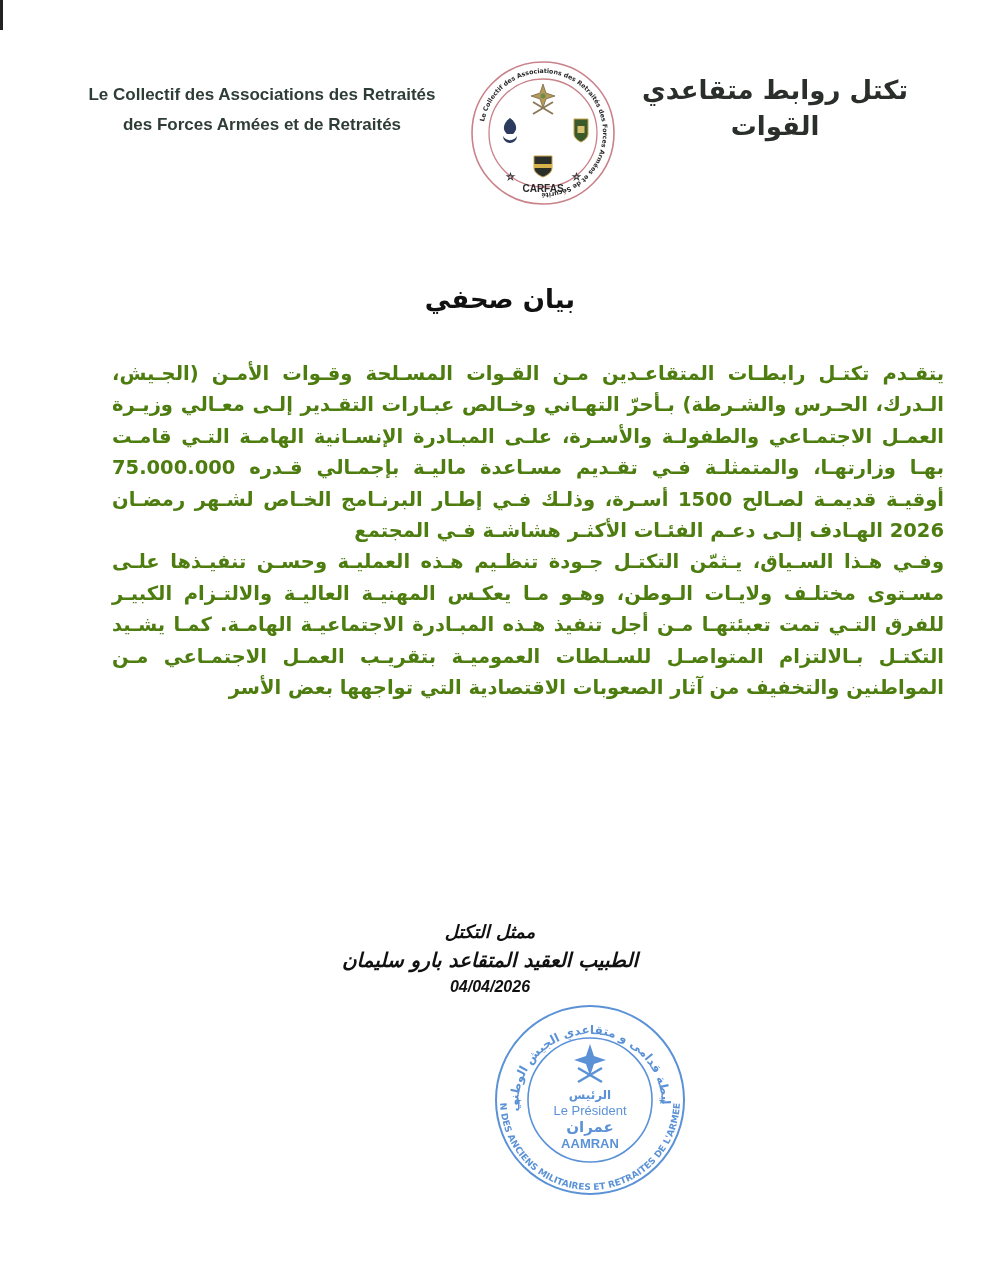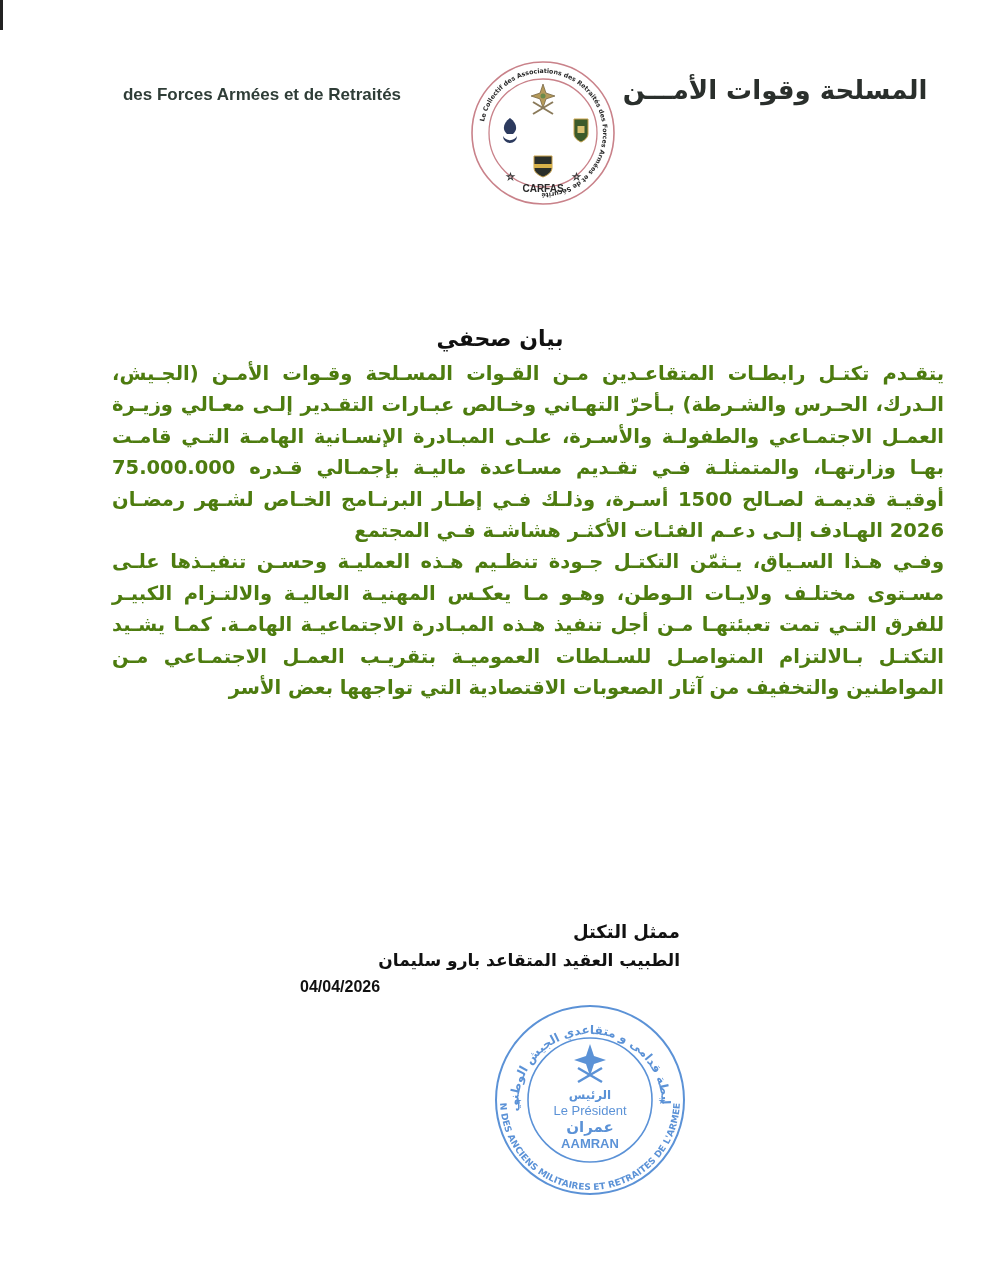--- a/index.html
+++ b/index.html
@@ -7,38 +7,39 @@
          font-family: "DejaVu Sans", sans-serif; color: #111; }
   .page-edge-left { position: absolute; left: 0; top: 0; width: 3px; height: 30px; background: #222; }
   .header-fr { position: absolute; left: 62px; top: 80px; width: 400px; text-align: center;
                font-family: "Liberation Sans", sans-serif; font-weight: bold; font-size: 17px;
                color: #2f3d37; line-height: 30px; }
   .header-ar { position: absolute; left: 615px; top: 72px; width: 320px; text-align: center;
                direction: rtl; font-family: "DejaVu Sans", sans-serif; font-weight: bold;
                font-size: 26px; color: #2a2f2c; line-height: 36px; }
   .logo { position: absolute; left: 468px; top: 58px; width: 150px; height: 150px; }
   .title { position: absolute; left: 380px; top: 284px; width: 240px; text-align: center;
-           direction: rtl; font-weight: bold; font-size: 22px; color: #111; margin-top: 42px; }
+           direction: rtl; font-weight: bold; font-size: 26px; color: #111; }
   .body-text { position: absolute; left: 112px; top: 358px; width: 832px; direction: rtl;
                text-align: justify; text-align-last: right; font-family: "DejaVu Sans", sans-serif;
                font-weight: bold; font-size: 19.5px; line-height: 31.4px; color: #4d7c0f; }
   .body-text p { margin: 0; }
-  .signature { position: absolute; left: 300px; top: 918px; width: 380px; 
-               direction: rtl; font-weight: bold; color: #111; }
+  .signature { position: absolute; left: 300px; top: 918px; width: 380px; text-align: center;
+               direction: rtl; font-weight: bold; color: #111; font-style: italic; }
   .sig-role { font-size: 18px; line-height: 28px; }
-  .sig-name { font-size: 17px; line-height: 28px; }
+  .sig-name { font-size: 20px; line-height: 28px; }
   .sig-date { font-family: "Liberation Sans", sans-serif; font-size: 16px; line-height: 26px; direction: ltr; }
   .stamp { position: absolute; left: 492px; top: 1002px; width: 196px; height: 196px; }
 </style>
 </head>
 <body>
 
 <div class="page-edge-left"></div>
 
 <div class="header-fr">
+  <div>Le Collectif des Associations des  Retraités</div>
   <div>des Forces Armées et de Retraités</div>
 </div>
 
 <svg class="logo" viewBox="0 0 150 150">
   <defs>
     <path id="ringPath" d="M 75,75 m -60,0 a 60,60 0 1,1 120,0 a 60,60 0 1,1 -120,0"></path>
   </defs>
   <circle cx="75" cy="75" r="71" fill="none" stroke="#c9828a" stroke-width="1.6"></circle>
   <circle cx="75" cy="75" r="54" fill="none" stroke="#c9828a" stroke-width="1.3"></circle>
   <text font-family="DejaVu Sans, sans-serif" font-size="6.3" font-weight="bold" fill="#2a2a2a">
@@ -65,21 +66,21 @@
   <g transform="translate(75,108)">
     <path d="M-9,-10 L9,-10 L9,2 C9,8 0,11 0,11 C0,11 -9,8 -9,2 Z" fill="#2a2f2a" stroke="#c8a24a" stroke-width="1"></path>
     <rect x="-9" y="-2" width="18" height="4" fill="#d8b24a"></rect>
   </g>
   <text x="38" y="122" font-size="10" fill="none" stroke="#3a3a3a" stroke-width="0.7">☆</text>
   <text x="104" y="122" font-size="10" fill="none" stroke="#3a3a3a" stroke-width="0.7">☆</text>
   <text x="75" y="134" text-anchor="middle" font-family="Liberation Sans, sans-serif" font-weight="bold" font-size="10" fill="#2a2a2a">CARFAS</text>
 </svg>
 
 <div class="header-ar">
-  <div>المسلحة وقوات الأمـــن</div>
+  <div>تكتل روابط متقاعدي القوات</div>
 </div>
 
 <div class="title">بيان صحفي</div>
 
 <div class="body-text">
   <p>يتقـدم تكتـل رابطـات المتقاعـدين مـن القـوات المسـلحة وقـوات الأمـن (الجـيش، الـدرك، الحـرس والشـرطة) بـأحرّ التهـاني وخـالص عبـارات التقـدير إلـى معـالي وزيـرة العمـل الاجتمـاعي والطفولـة والأسـرة، علـى المبـادرة الإنسـانية الهامـة التـي قامـت بهـا وزارتهـا، والمتمثلـة فـي تقـديم مسـاعدة ماليـة بإجمـالي قـدره 75.000.000 أوقيـة قديمـة لصـالح 1500 أسـرة، وذلـك فـي إطـار البرنـامج الخـاص لشـهر رمضـان 2026 الهـادف إلـى دعـم الفئـات الأكثـر هشاشـة فـي المجتمع</p>
   <p>وفـي هـذا السـياق، يـثمّن التكتـل جـودة تنظـيم هـذه العمليـة وحسـن تنفيـذها علـى مسـتوى مختلـف ولايـات الـوطن، وهـو مـا يعكـس المهنيـة العاليـة والالتـزام الكبيـر للفرق التـي تمت تعبئتهـا مـن أجل تنفيذ هـذه المبـادرة الاجتماعيـة الهامـة. كمـا يشـيد التكتـل بـالالتزام المتواصـل للسـلطات العموميـة بتقريـب العمـل الاجتمـاعي مـن المواطنين والتخفيف من آثار الصعوبات الاقتصادية التي تواجهها بعض الأسر</p>
 </div>
 
 <div class="signature">

